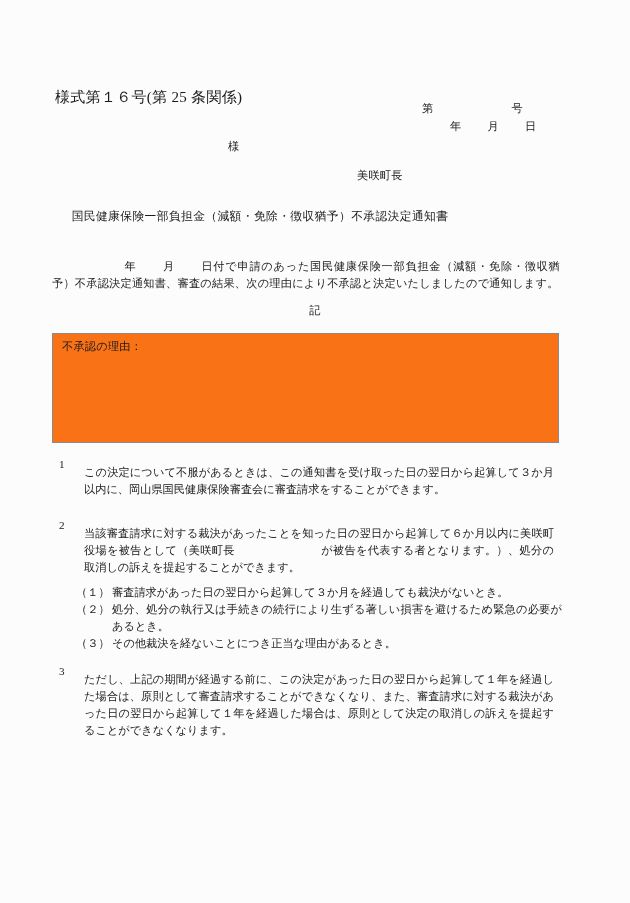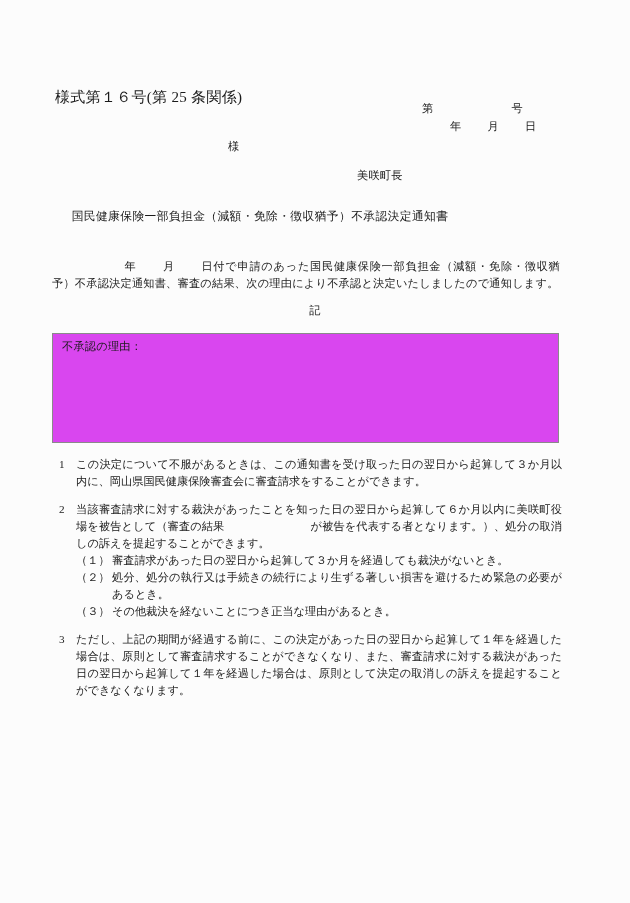--- a/index.html
+++ b/index.html
@@ -96,21 +96,21 @@
   }
 
   
   #reason-box {
     position: absolute;
     left: 52px;
     top: 333px;
     width: 507px;
     height: 110px;
     border: 1px solid #8a8a8a;
-    background: #d946ef;
+    background: #f97316;
     box-sizing: border-box;
   }
   #reason-box-label {
     position: absolute;
     left: 9px;
     top: 7px;
     font-size: 11.2px;
   }
 
   
@@ -130,21 +130,21 @@
   .note-num {
     flex: 0 0 24px;
     text-align: left;
     padding-left: 7px;
     box-sizing: border-box;
   }
   .note-body {
     flex: 1 1 auto;
   }
   .note-para {
-    margin: 0;
+    margin: 8px;
     text-align: justify;
     text-justify: inter-character;
   }
   .note-para + .note-para { margin-top: 0; }
 
   .inline-gap { display: inline-block; width: 86px; }
 
   
   .sublist {
     margin: 0;
@@ -200,21 +200,21 @@
     <div class="note-item">
       <div class="note-num">1</div>
       <div class="note-body">
         <p class="note-para">この決定について不服があるときは、この通知書を受け取った日の翌日から起算して３か月以内に、岡山県国民健康保険審査会に審査請求をすることができます。</p>
       </div>
     </div>
 
     <div class="note-item">
       <div class="note-num">2</div>
       <div class="note-body">
-        <p class="note-para"><span>当該審査請求に対する裁決があったことを知った日の翌日から起算して６か月以内に美咲町役場を被告として（審査の結果</span><span class="inline-gap"></span><span>が被告を代表する者となります。）、処分の取消しの訴えを提起することができます。</span></p>
+        <p class="note-para"><span>当該審査請求に対する裁決があったことを知った日の翌日から起算して６か月以内に美咲町役場を被告として（美咲町長</span><span class="inline-gap"></span><span>が被告を代表する者となります。）、処分の取消しの訴えを提起することができます。</span></p>
         <ul class="sublist">
           <li class="sub-item">
             <span class="sub-marker">（１）</span>
             <span class="sub-text">審査請求があった日の翌日から起算して３か月を経過しても裁決がないとき。</span>
           </li>
           <li class="sub-item">
             <span class="sub-marker">（２）</span>
             <span class="sub-text">処分、処分の執行又は手続きの続行により生ずる著しい損害を避けるため緊急の必要があるとき。</span>
           </li>
           <li class="sub-item">

